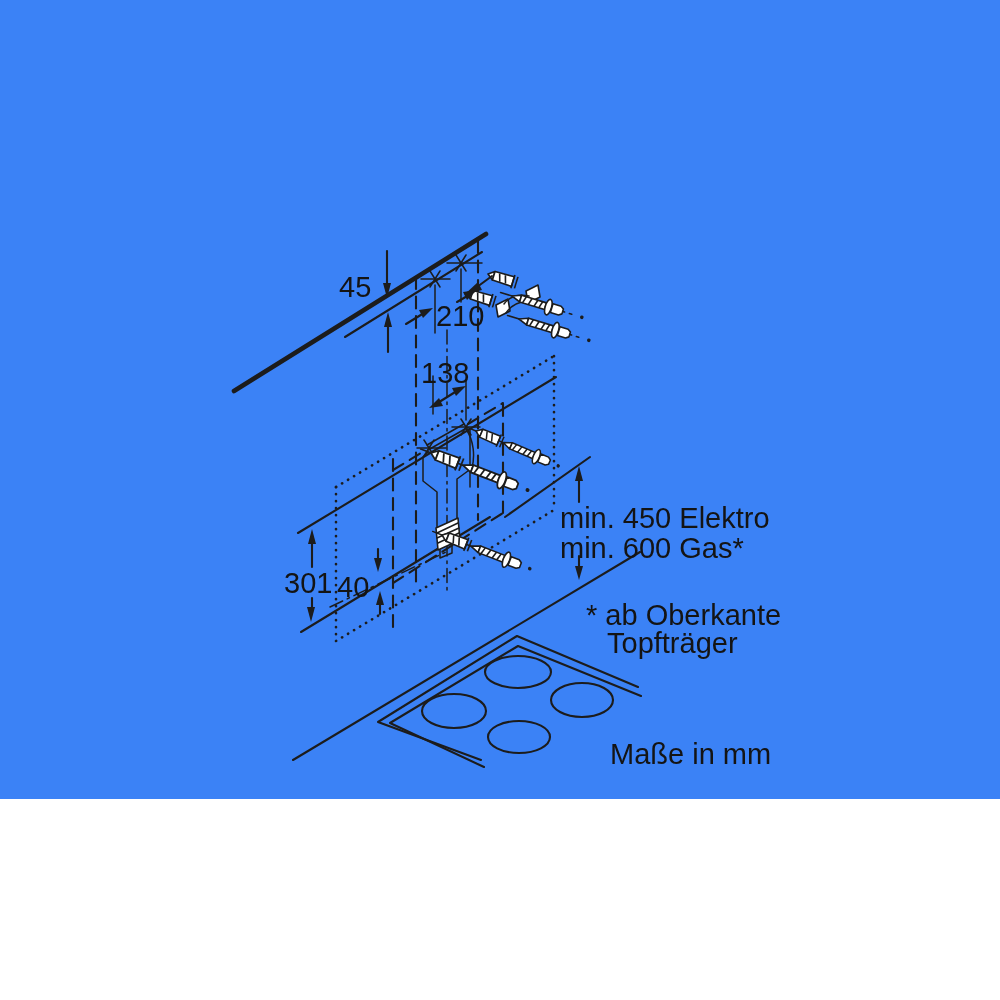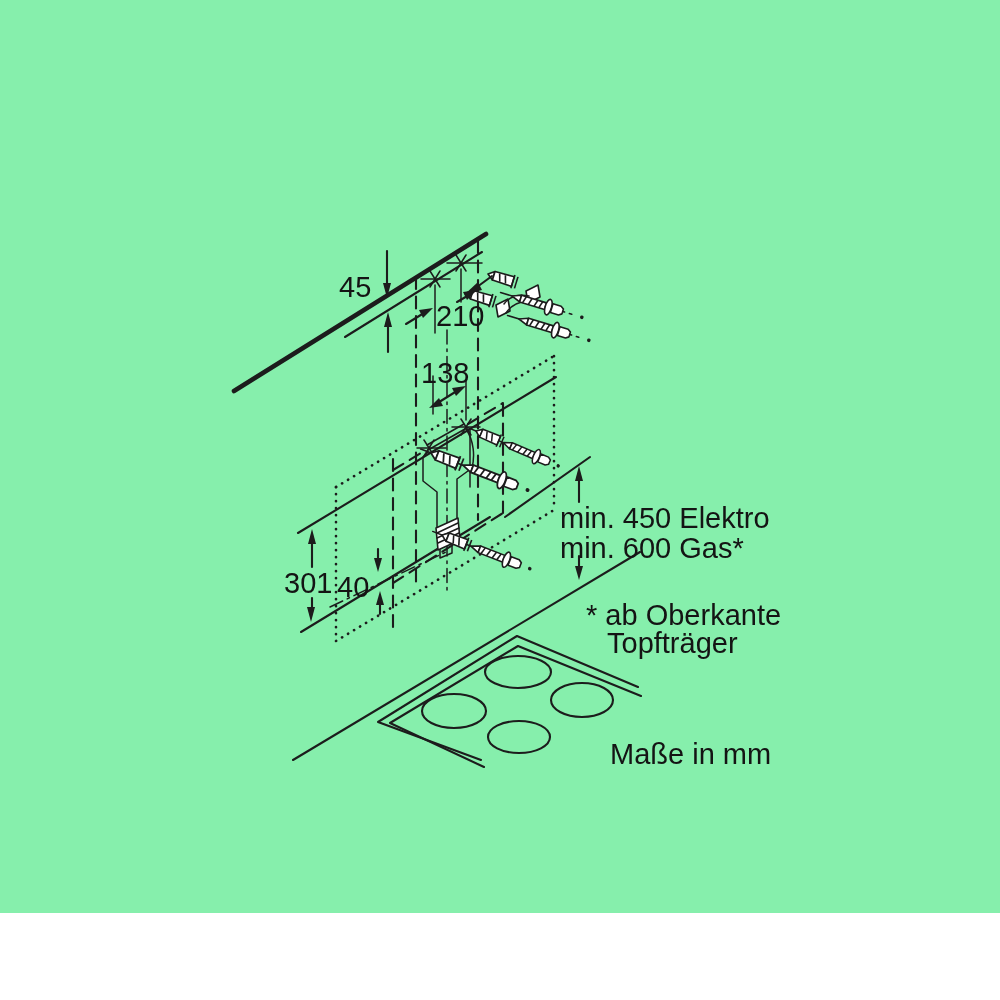--- a/index.html
+++ b/index.html
@@ -1,16 +1,16 @@
 <!DOCTYPE html>
 <html><head>
 <meta charset="utf-8">
 <style>
   html,body{margin:0;padding:0;background:#ffffff;}
-  .stage{width:1000px;height:913px;background:#86efac;position:relative;overflow:hidden;
+  .stage{width:1000px;height:799px;background:#3b82f6;position:relative;overflow:hidden;
          font-family:"Liberation Sans",sans-serif;}
   svg{display:block;}
   .s{stroke:#1c1c1c;stroke-width:2.1;fill:none;stroke-linecap:round;stroke-linejoin:round;}
   .thick{stroke-width:4.6;}
   .thin{stroke-width:1.5;}
   .dash{stroke-dasharray:12 7.5;}
   .ddot{stroke-dasharray:14 5 2.5 5;}
   .dots{stroke-dasharray:0.2 6.8;stroke-width:2.6;stroke-linecap:round;}
   .f{fill:#1c1c1c;stroke:none;}
   .w{fill:#ffffff;}

